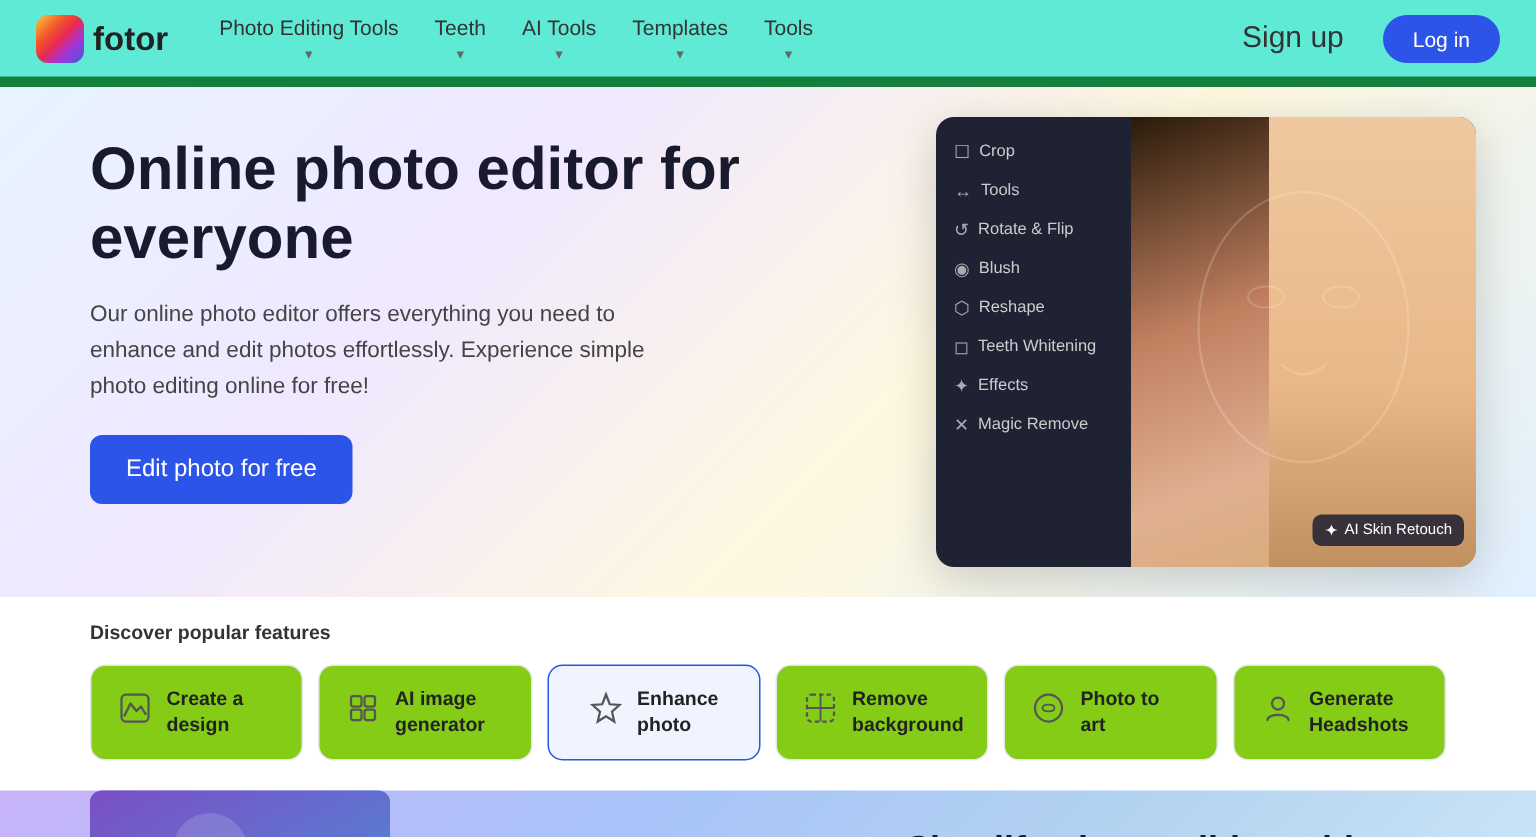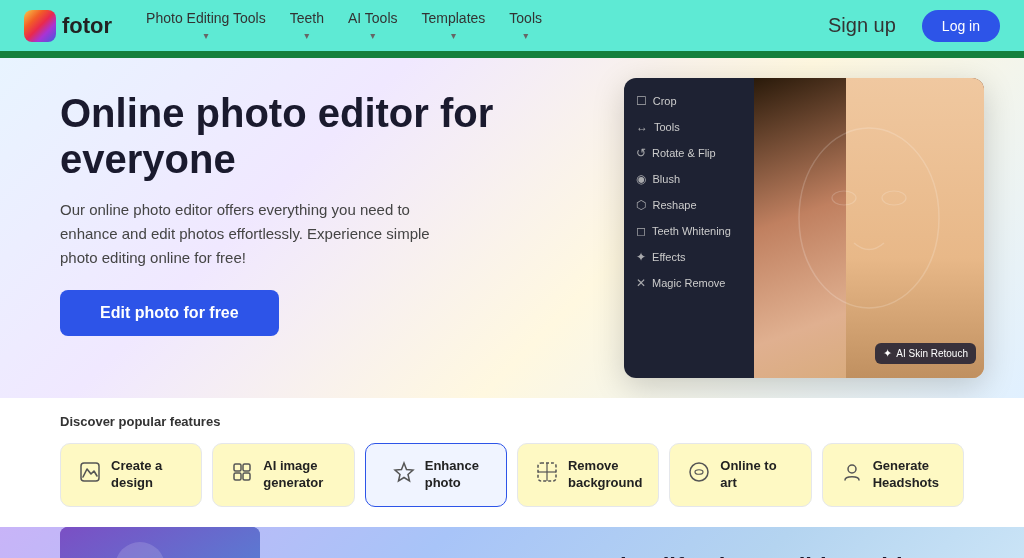--- a/index.html
+++ b/index.html
@@ -34,21 +34,21 @@
 
     
     .hero {
       position: relative; height: 340px; overflow: hidden;
       background: linear-gradient(135deg, #e8f4ff 0%, #f0e8ff 30%, #fff8e0 60%, #e0f0ff 100%);
     }
     .hero-content { position: absolute; top: 32px; left: 60px; max-width: 460px; z-index: 2; }
     .hero-title { font-size: 40px; font-weight: 800; color: #1a1a2e; line-height: 1.15; margin-bottom: 16px; }
     .hero-subtitle { font-size: 15px; color: #444; line-height: 1.6; margin-bottom: 20px; max-width: 380px; }
     .btn-edit {
-      display: inline-block; padding: 14px 40px; font-size: 16px; font-weight: 700;
+      display: inline-block; padding: 14px 24px; font-size: 16px; font-weight: 400;
       color: #fff; background: #2d54e8; border: none; cursor: pointer;
       border-radius: 8px; text-decoration: none; text-align: right;
     }
 
     
     .hero-image-area {
       position: absolute; right: 40px; top: 20px; width: 360px; height: 300px; z-index: 2;
     }
     .photo-editor-mock {
       width: 100%; height: 100%; border-radius: 12px; overflow: hidden;
@@ -82,21 +82,21 @@
     }
     .ai-badge-icon { font-size: 11px; }
 
     
     .features-section { background: #fff; padding: 16px 60px 4px; }
     .features-label { font-size: 13px; font-weight: 600; color: #333; margin-bottom: 14px; }
     .features-grid { display: flex; gap: 10px; }
     .feature-card {
       display: flex; align-items: center; gap: 10px; padding: 14px 18px;
       border: 1.5px solid #e5e7eb; border-radius: 10px; cursor: pointer;
-      background: #fef9c3; flex: 1; min-width: 120px;
+      background: #84cc16; flex: 1; min-width: 120px;
     }
     .feature-card.active { border-color: #2d54e8; background: #f0f4ff; justify-content: center; }
     .feature-icon { font-size: 20px; flex-shrink: 0; }
     .feature-label { font-size: 13px; font-weight: 600; color: #222; line-height: 1.3; }
 
     
     .bottom-section {
       background: linear-gradient(135deg, #c8b4f8 0%, #a8c4f8 40%, #b4d4f0 70%, #d0e8f8 100%);
       height: 110px; display: flex; align-items: center; justify-content: flex-end;
       padding-right: 80px;
@@ -252,21 +252,21 @@
       <span class="feature-label">Remove<br>background</span>
     </div>
 
     <div class="feature-card">
       <span class="feature-icon">
         <svg width="22" height="22" viewBox="0 0 22 22" fill="none">
             <circle cx="11" cy="11" r="9" stroke="#555" stroke-width="1.5"></circle>
             <path d="M7 11 C7 8 15 8 15 11 C15 14 7 14 7 11Z" stroke="#555" stroke-width="1.2" fill="none"></path>
           </svg>
       </span>
-      <span class="feature-label">Online to art</span>
+      <span class="feature-label">Photo to art</span>
     </div>
 
     <div class="feature-card">
       <span class="feature-icon">
         <svg width="22" height="22" viewBox="0 0 22 22" fill="none">
             <circle cx="11" cy="8" r="4" stroke="#555" stroke-width="1.5"></circle>
             <path d="M4 19 C4 14.5 18 14.5 18 19" stroke="#555" stroke-width="1.5" stroke-linecap="round"></path>
           </svg>
       </span>
       <span class="feature-label">Generate<br>Headshots</span>

